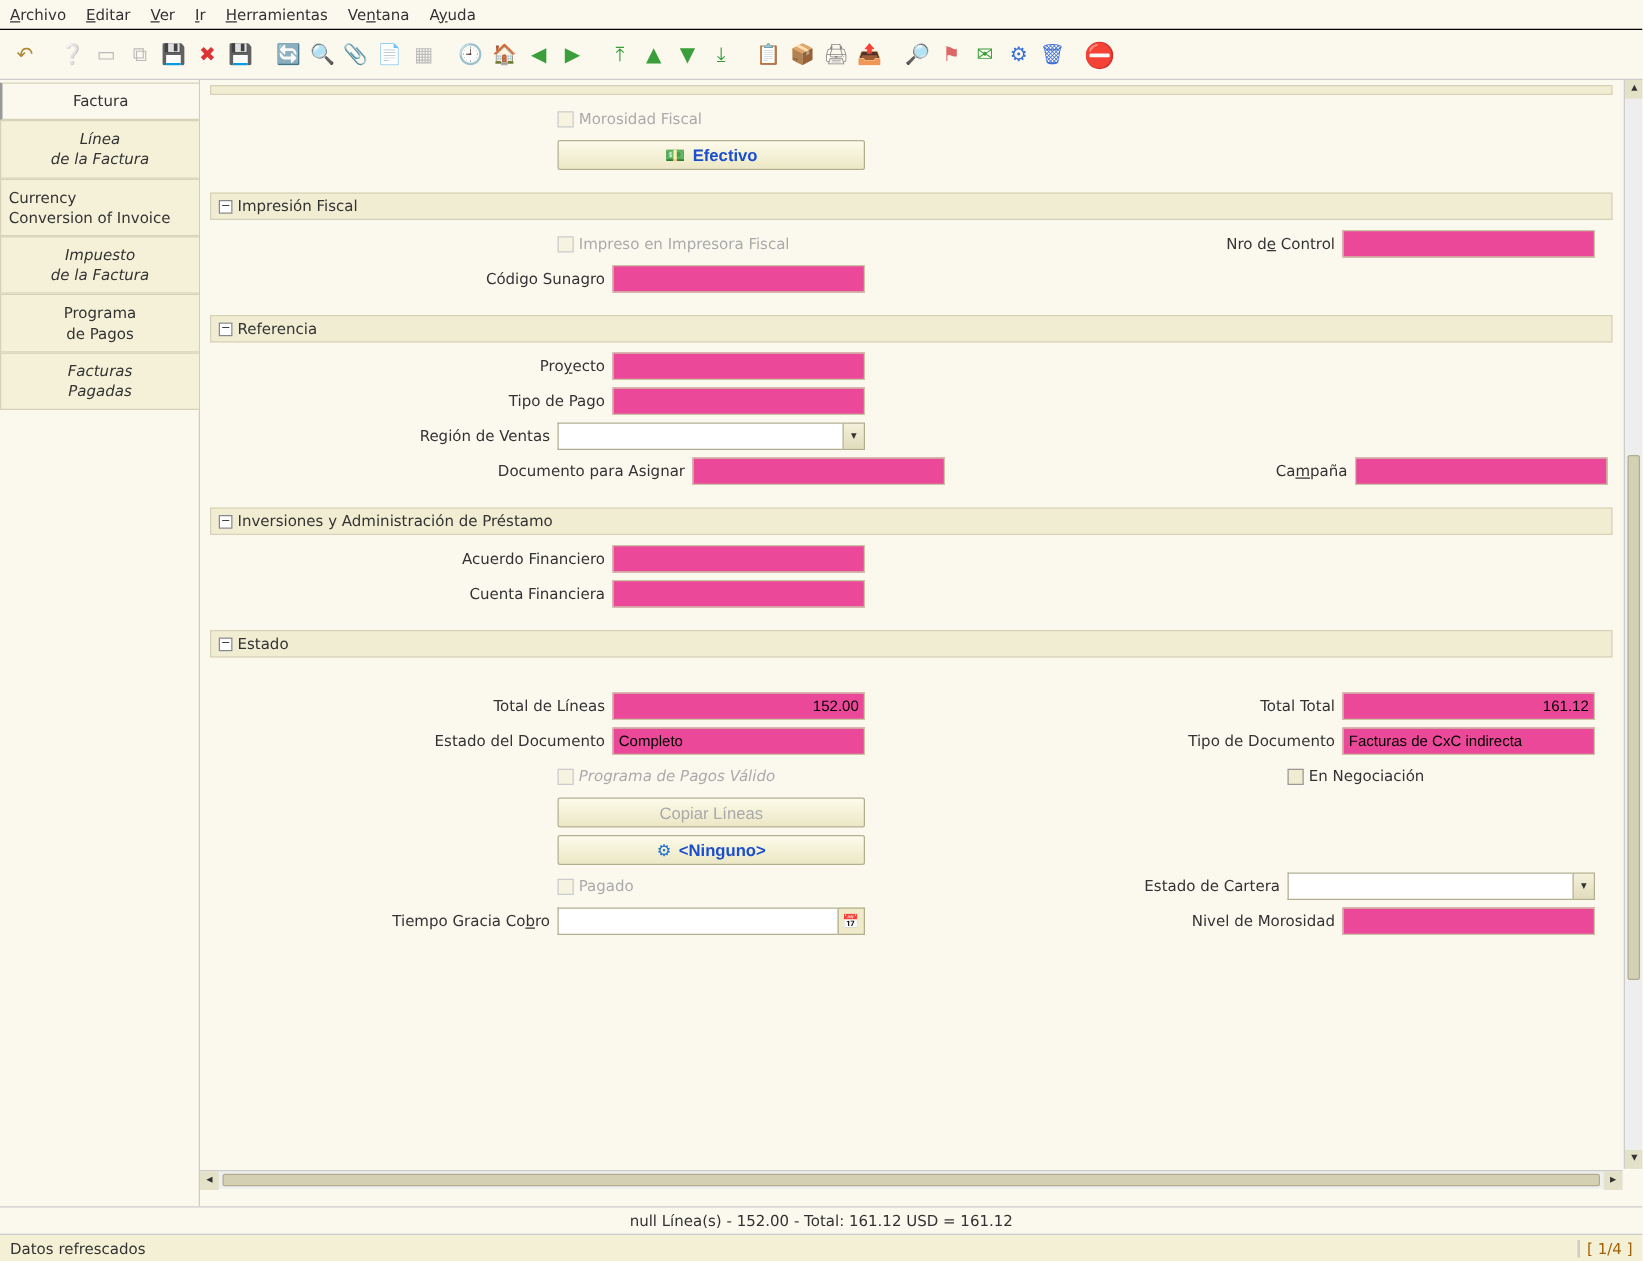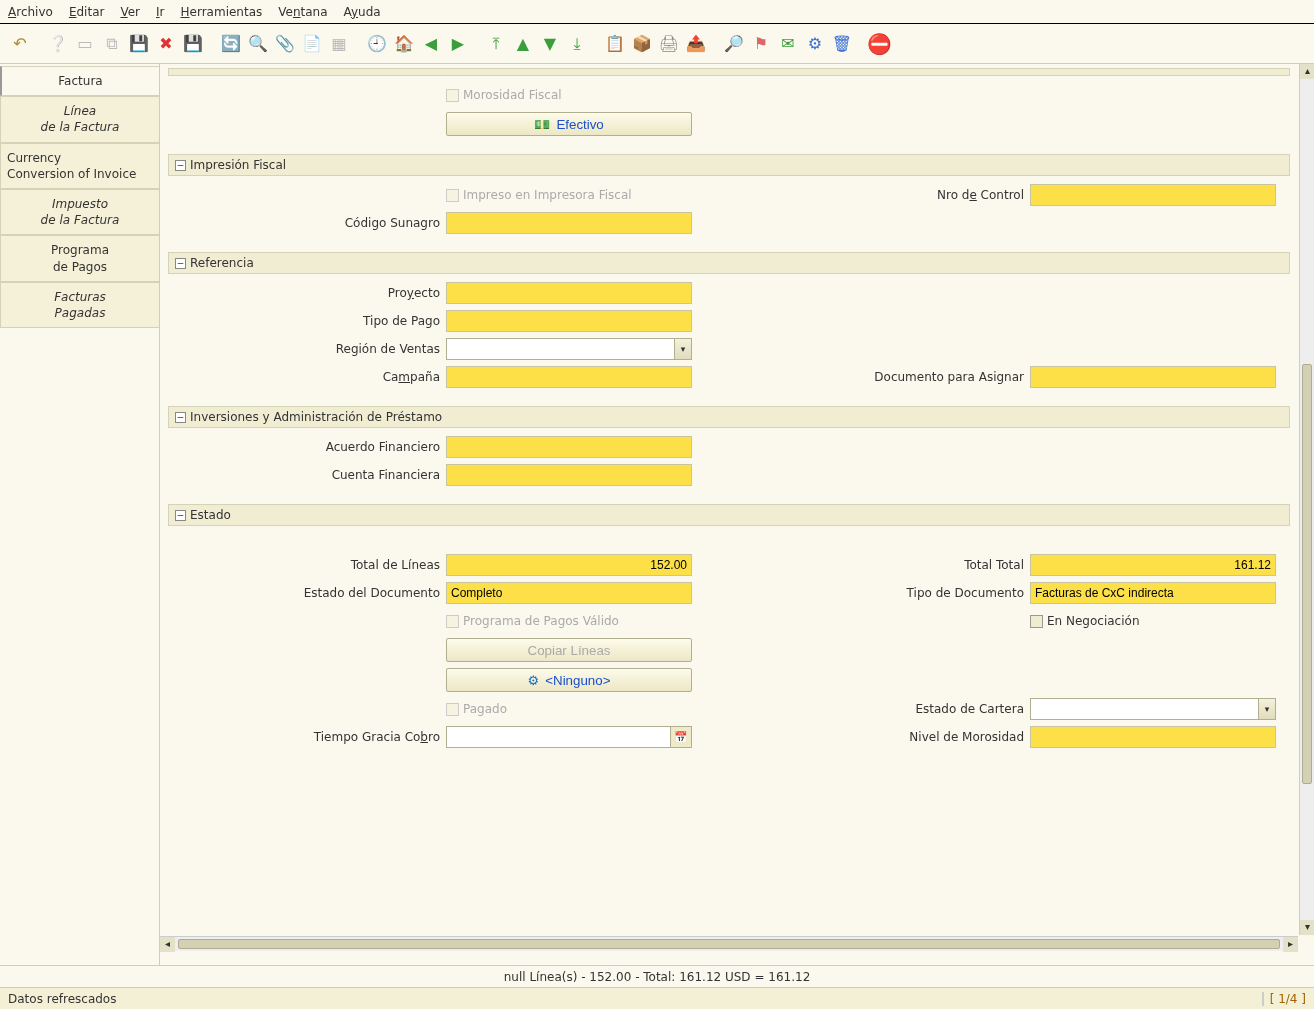--- a/index.html
+++ b/index.html
@@ -187,23 +187,23 @@
 .col1 { flex: 0 0 520px; justify-content: flex-end; }
 .col2 { flex: 1; justify-content: flex-end; padding-right: 10px; }
 .lbl {
   text-align: right;
   padding-right: 6px;
   white-space: nowrap;
   color: #333;
 }
 .lbl.disabled { color: #aaa; }
 .fld {
-  width: 246px;
+  width: 202px;
   height: 22px;
-  background: #fde047;
+  background: #ec4899;
   border: 1px solid #c9c4a2;
   padding: 2px 4px;
   font-size: 12px;
 }
 .fld.right { text-align: right; }
 .btn {
   width: 246px;
   height: 24px;
   border: 1px solid #b2ae90;
   background: linear-gradient(#fdfbea,#ece7c5);
@@ -290,21 +290,21 @@
   font-size: 12px;
 }
 .statusbar2 .left { flex: 1; }
 .statusbar2 .right a { color: #a16207; text-decoration: none; }
 .statusbar2 .sep {
   width: 2px; height: 14px;
   background: #ccc;
   margin: 0 6px;
 }
 
-.blue-link { color: #1a4fcc; font-weight: normal; }
+.blue-link { color: #1a4fcc; font-weight: bold; }
 .gear-blue { color: #1a6fcc; }
 </style>
 </head>
 <body>
 
 <div class="menubar">
   <span><u>A</u><span></span>rchivo</span>
   <span><u>E</u>ditar</span>
   <span><u>V</u>er</span>
   <span><u>I</u>r</span>
@@ -438,26 +438,26 @@
           <div class="row">
             <div class="col col1">
               <span class="lbl" style="width:270px">Región de Ventas</span>
               <div class="dd">
                 <div class="sel"></div>
                   <div class="arr">▾</div>
               </div>
             </div>
           </div>
           <div class="row">
+            <div class="col col2">
+              <span class="lbl">Documento para Asignar</span>
+              <input class="fld" style="">
+            </div>
             <div class="col col1">
               <span class="lbl" style="width:270px">Ca<u>m</u>paña</span>
-              <input class="fld" style="">
-            </div>
-            <div class="col col2">
-              <span class="lbl">Documento para Asignar</span>
               <input class="fld" style="">
             </div>
           </div>
         </div>
       </div>
 
       <div class="section">
         <div class="section-hdr">
           <span class="toggler">−</span>
           <span>Inversiones y Administración de Préstamo</span>
@@ -501,21 +501,21 @@
               <input class="fld" value="Completo" style="">
             </div>
             <div class="col col2">
               <span class="lbl">Tipo de Documento</span>
               <input class="fld" value="Facturas de CxC indirecta" style="">
             </div>
           </div>
           <div class="row">
             <div class="col col1">
               <span class="lbl" style="width:270px"></span>
-              <span style="width:246px;display:flex;align-items:center;">
+              <span style="width:246px;display:flex;align-items:center;font-style:italic;">
                 <span class="chk disabled"></span>
                 <span class="lbl disabled">Programa de Pagos Válido</span>
               </span>
             </div>
             <div class="col col2">
               <span style="width:246px;display:flex;align-items:center;">
                 <span class="chk"></span>
                 <span class="lbl">En Negociación</span>
               </span>
             </div>

